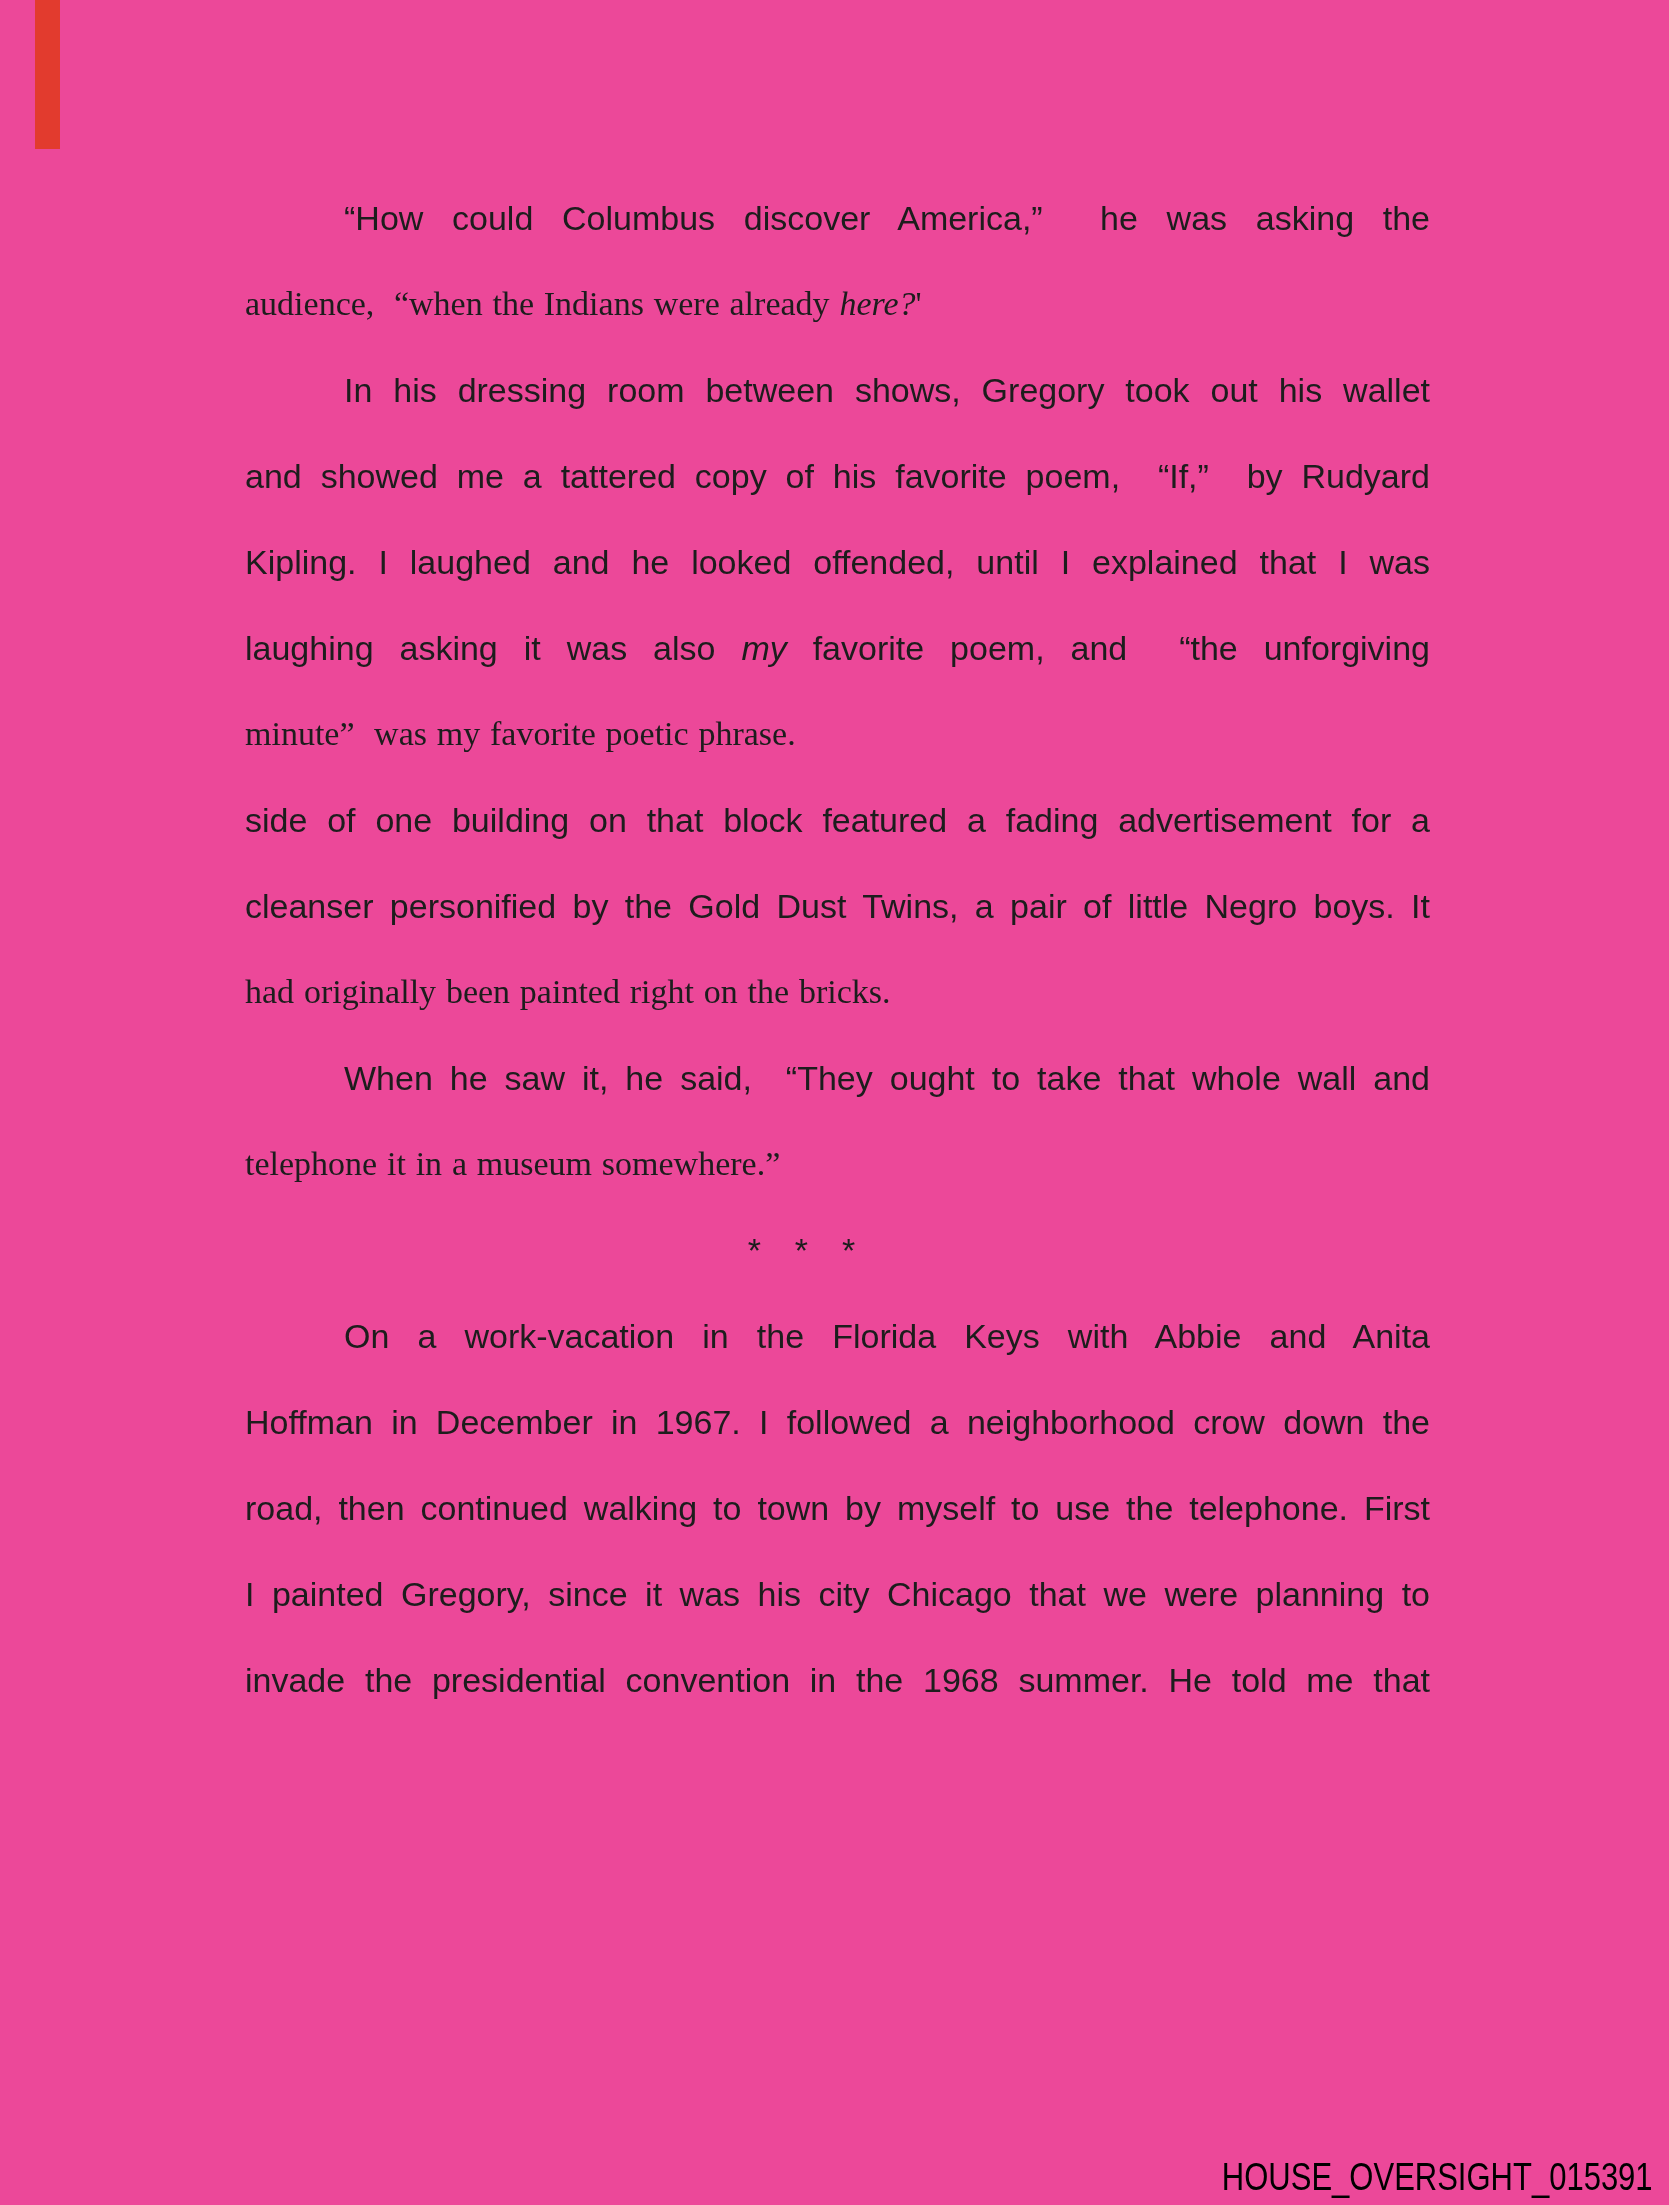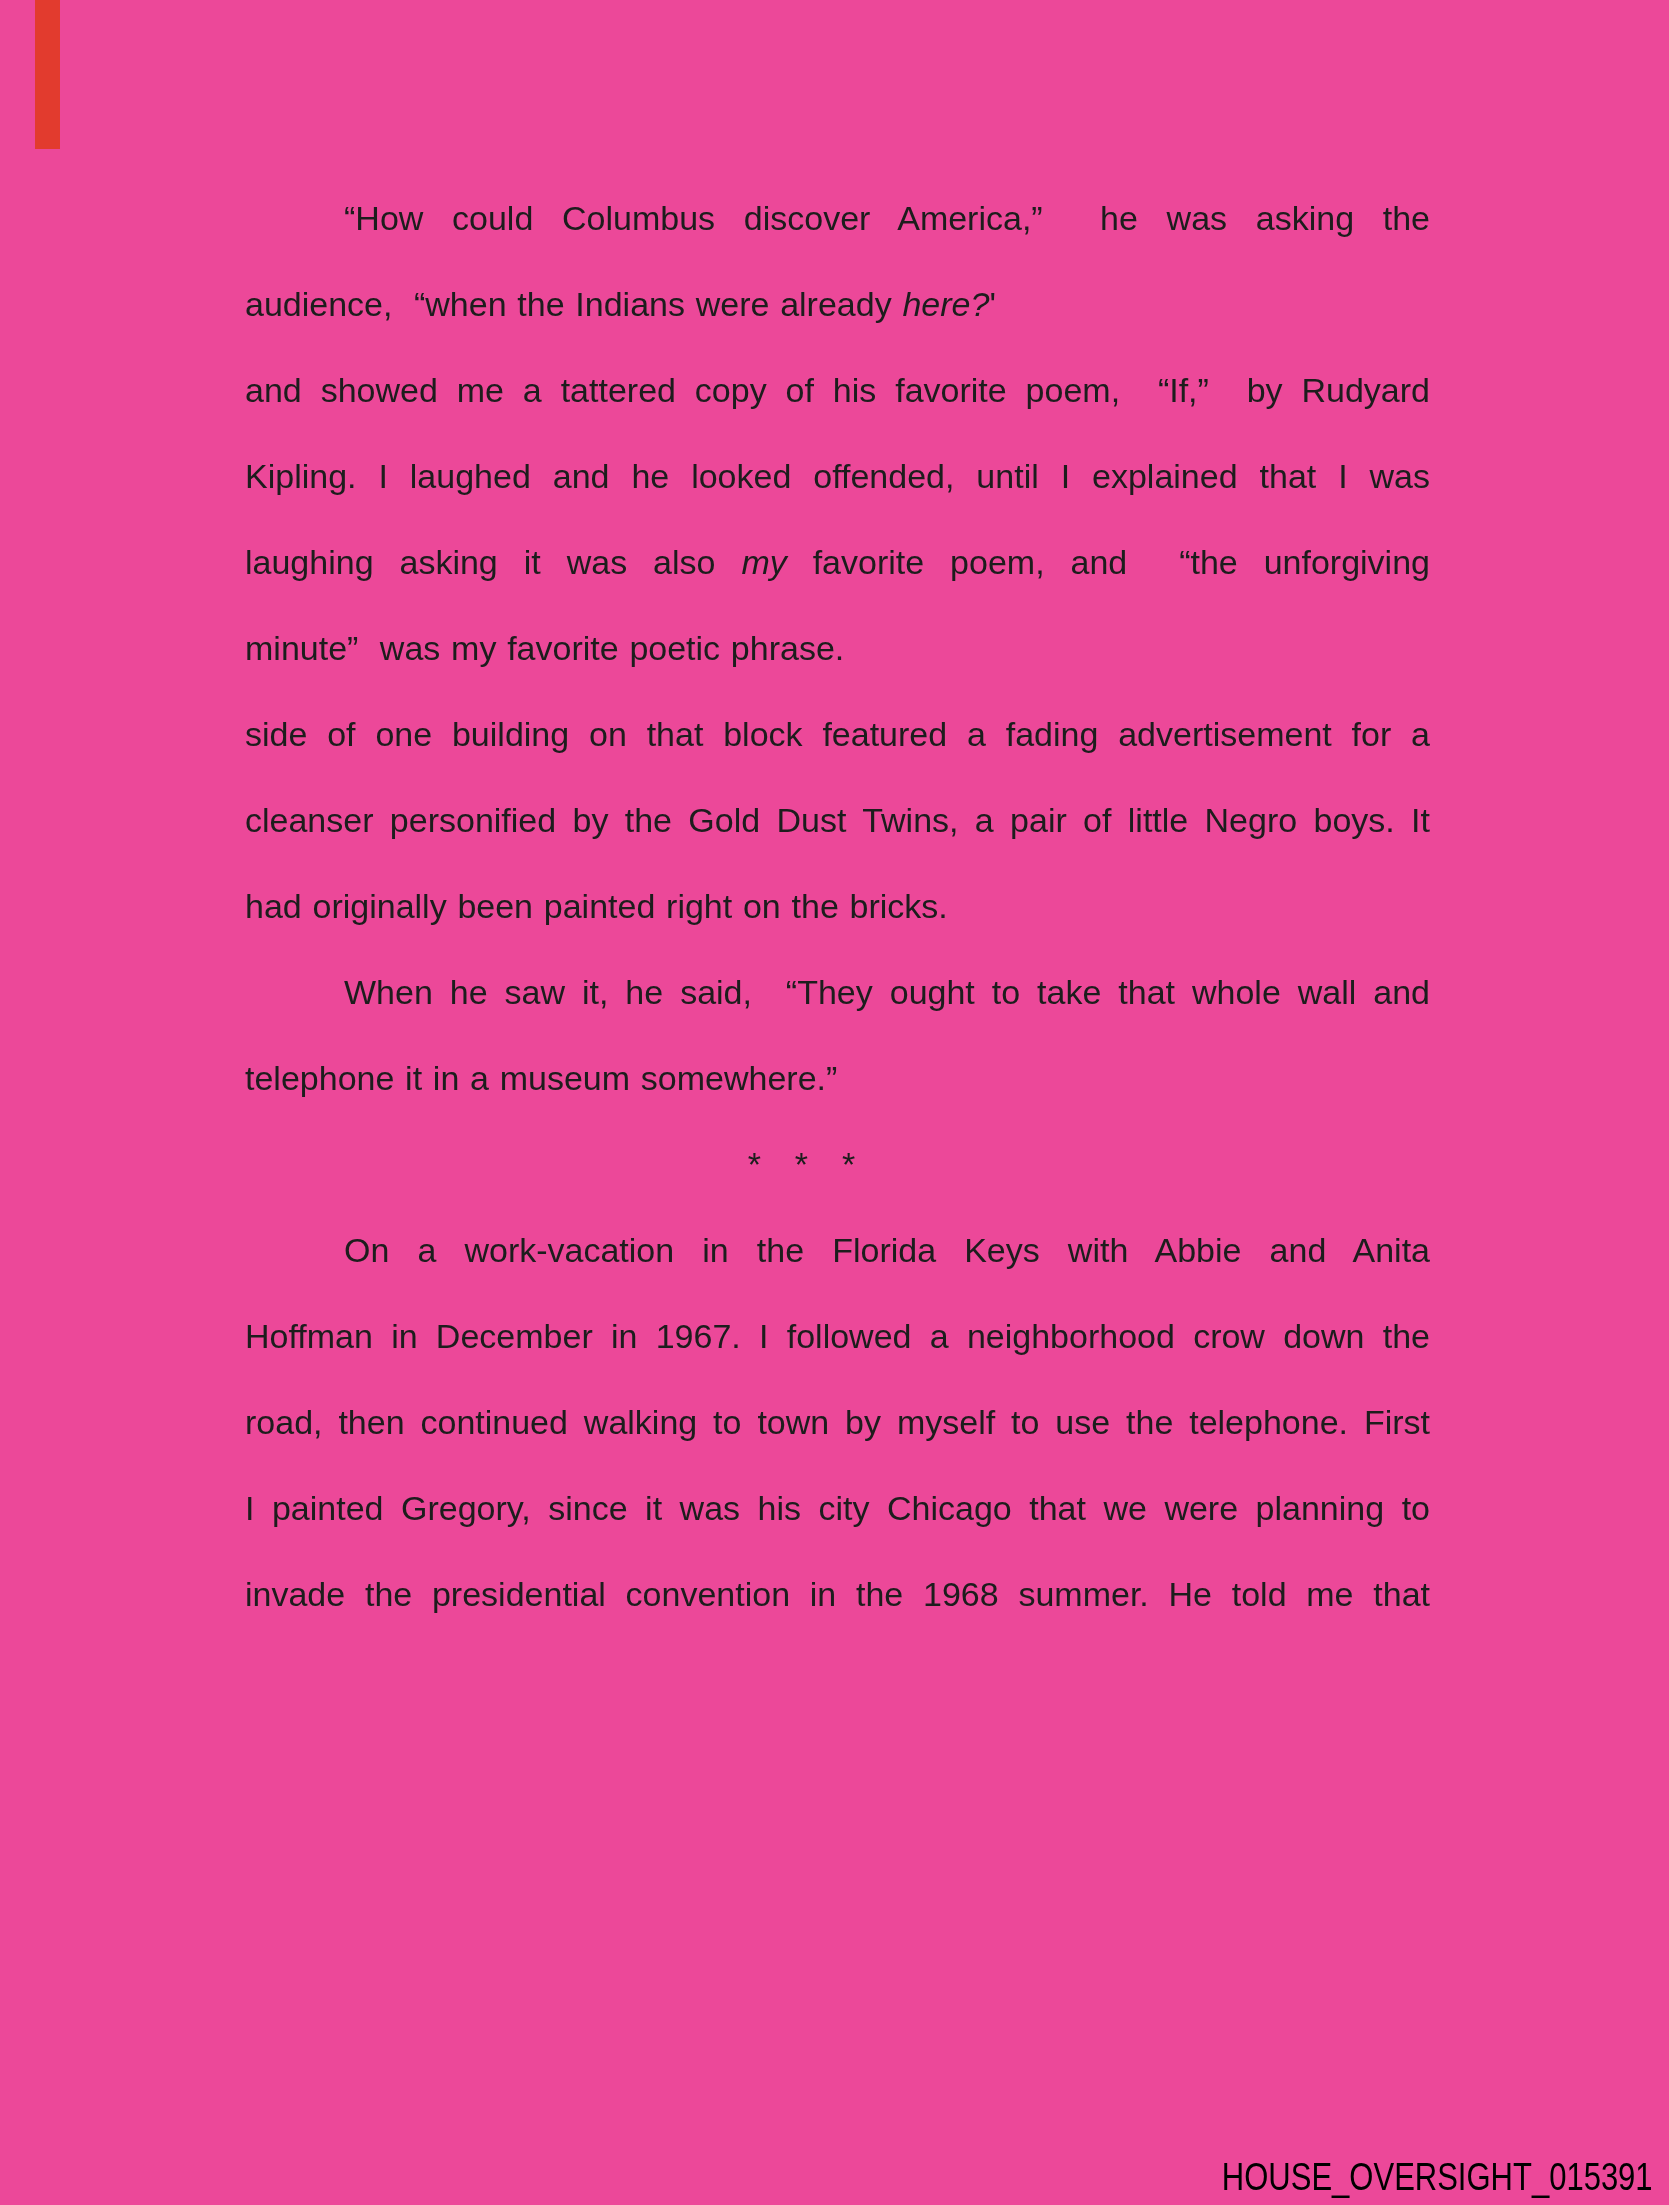--- a/index.html
+++ b/index.html
@@ -29,21 +29,21 @@
     padding-top: 175px;
     font-size: 34px;
     line-height: 86px;
     letter-spacing: 0px;
     word-spacing: 1.3px;
   }
   .line { height: 86px; white-space: normal; }
   
   .jb { text-align: justify; text-align-last: justify; }
   
-  .jl { text-align: right; text-align-last: left; }
+  .jl { text-align: right; text-align-last: left; font-family: Liberation Serif, serif; }
   
   .jc { text-align: center; text-align-last: center; padding-right: 72px; }
   .ind { text-indent: 99px; }
   .line em { font-style: italic; }
   .bates {
     position: absolute;
     right: 16.4px;
     bottom: 4.6px;
     font-family: "Liberation Sans", sans-serif;
     font-size: 31px;
@@ -56,20 +56,21 @@
 </head>
 <body>
 
 <div class="page">
 
   <div class="red-mark"></div>
 
   <div class="doc-text">
     <div class="line jb ind">“How could Columbus discover America,”&nbsp; he was asking the</div>
     <div class="line jl"><span>audience, &nbsp;“when the Indians were already </span><em>here?</em><span>'</span></div>
+    <div class="line jb ind">In his dressing room between shows, Gregory took out his wallet</div>
     <div class="line jb">and showed me a tattered copy of his favorite poem, &nbsp;“If,”&nbsp; by Rudyard</div>
     <div class="line jb">Kipling. I laughed and he looked offended, until I explained that I was</div>
     <div class="line jb"><span>laughing asking it was also </span><em>my</em><span> favorite poem, and &nbsp;“the unforgiving</span></div>
     <div class="line jl">minute”&nbsp; was my favorite poetic phrase.</div>
     <div class="line jb">side of one building on that block featured a fading advertisement for a</div>
     <div class="line jb">cleanser personified by the Gold Dust Twins, a pair of little Negro boys. It</div>
     <div class="line jl">had originally been painted right on the bricks.</div>
     <div class="line jb ind">When he saw it, he said, &nbsp;“They ought to take that whole wall and</div>
     <div class="line jl">telephone it in a museum somewhere.”</div>
     <div class="line jc">*  *  *</div>

